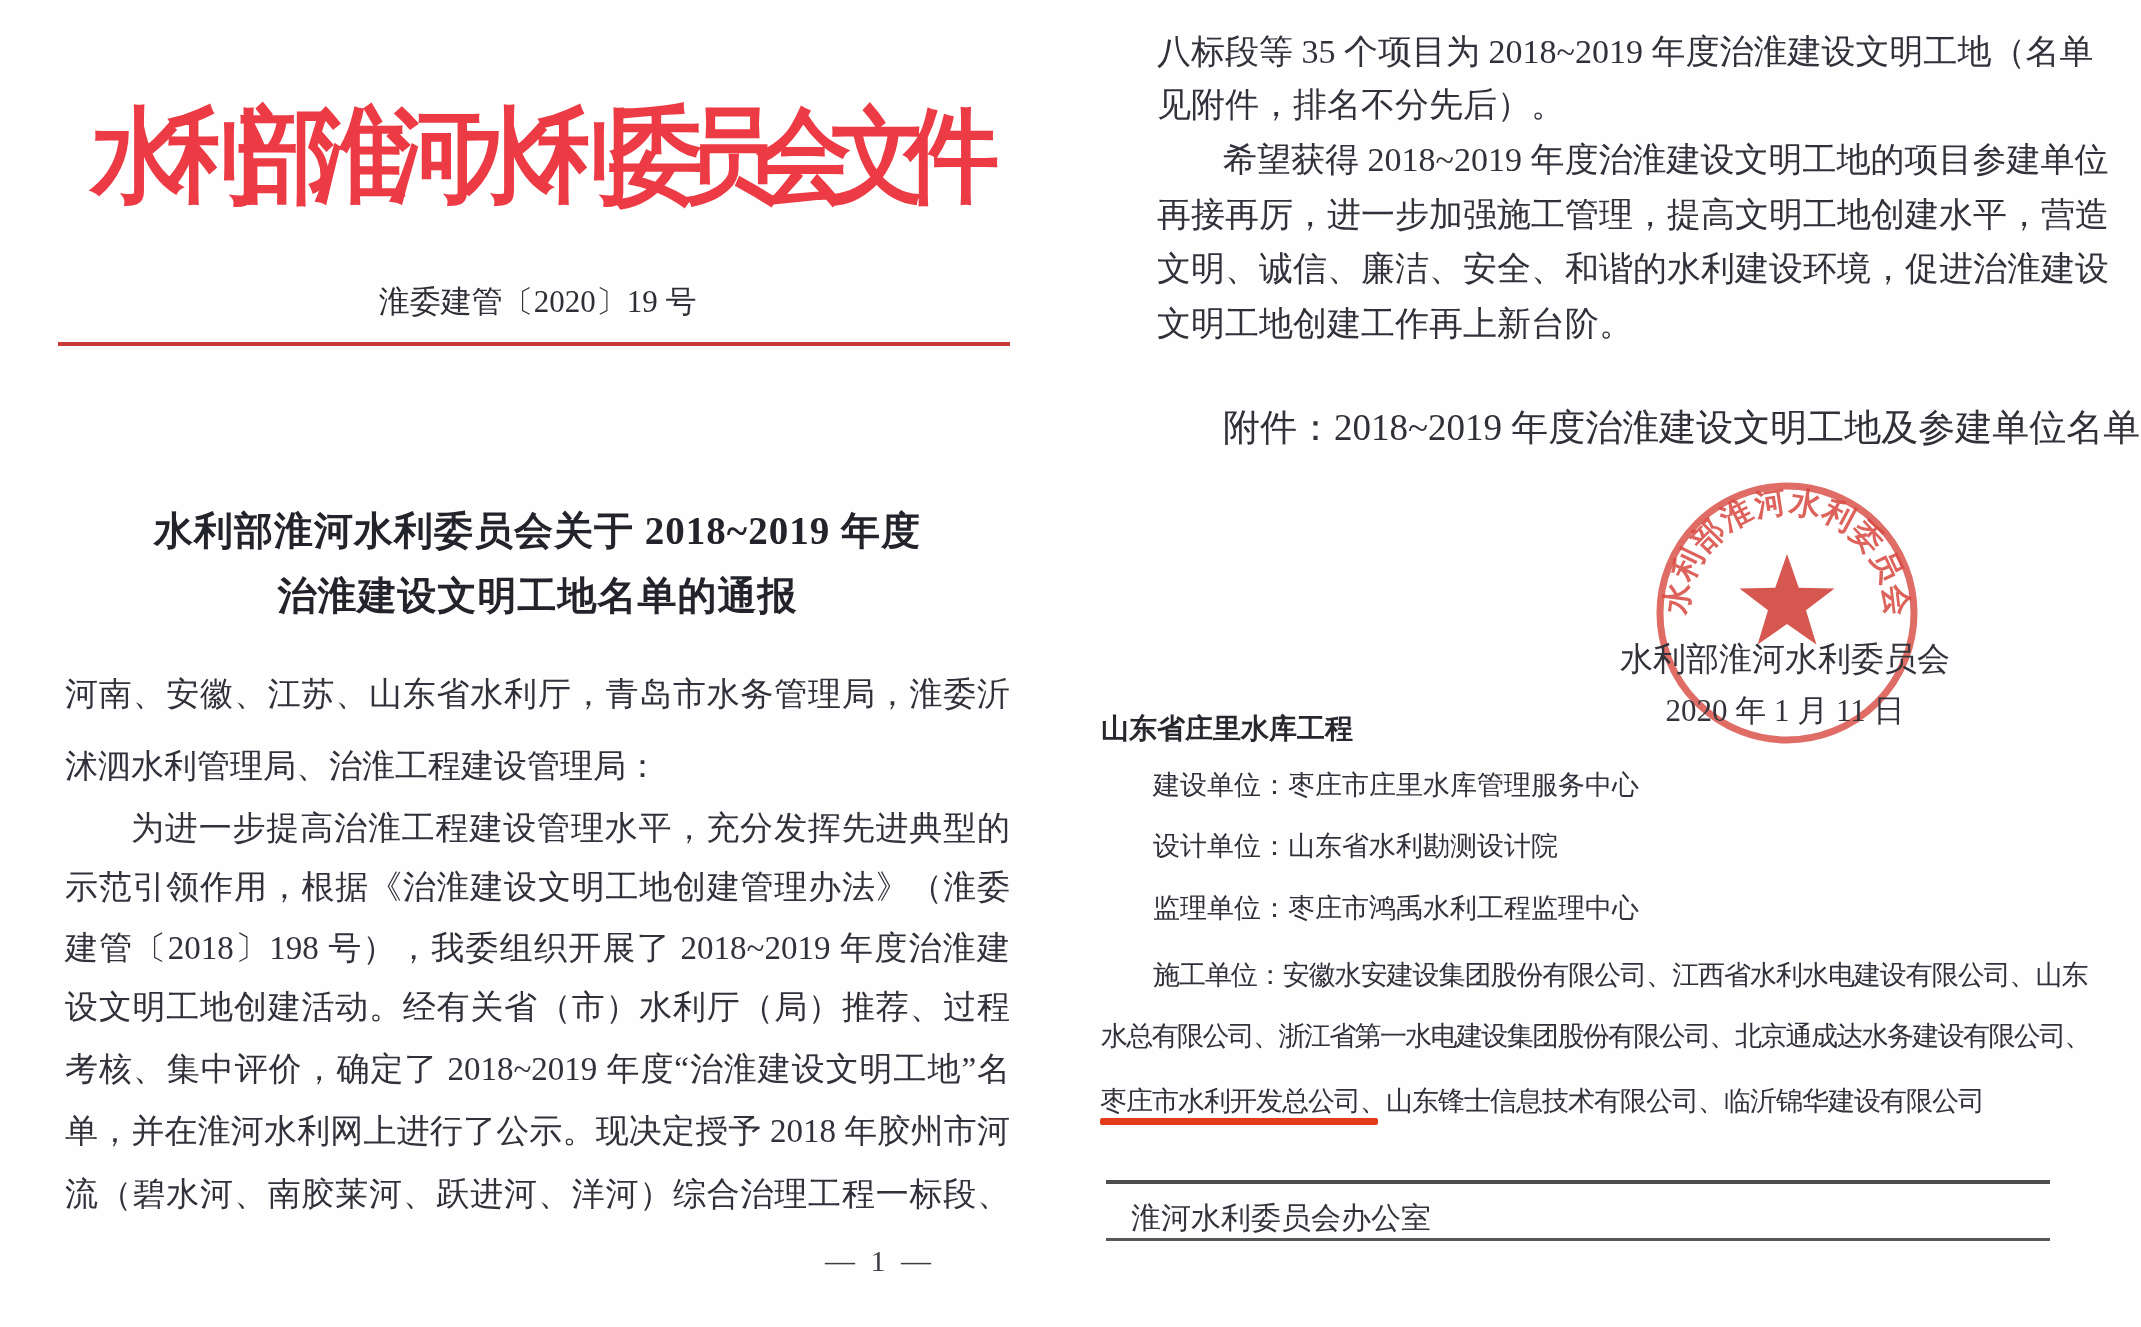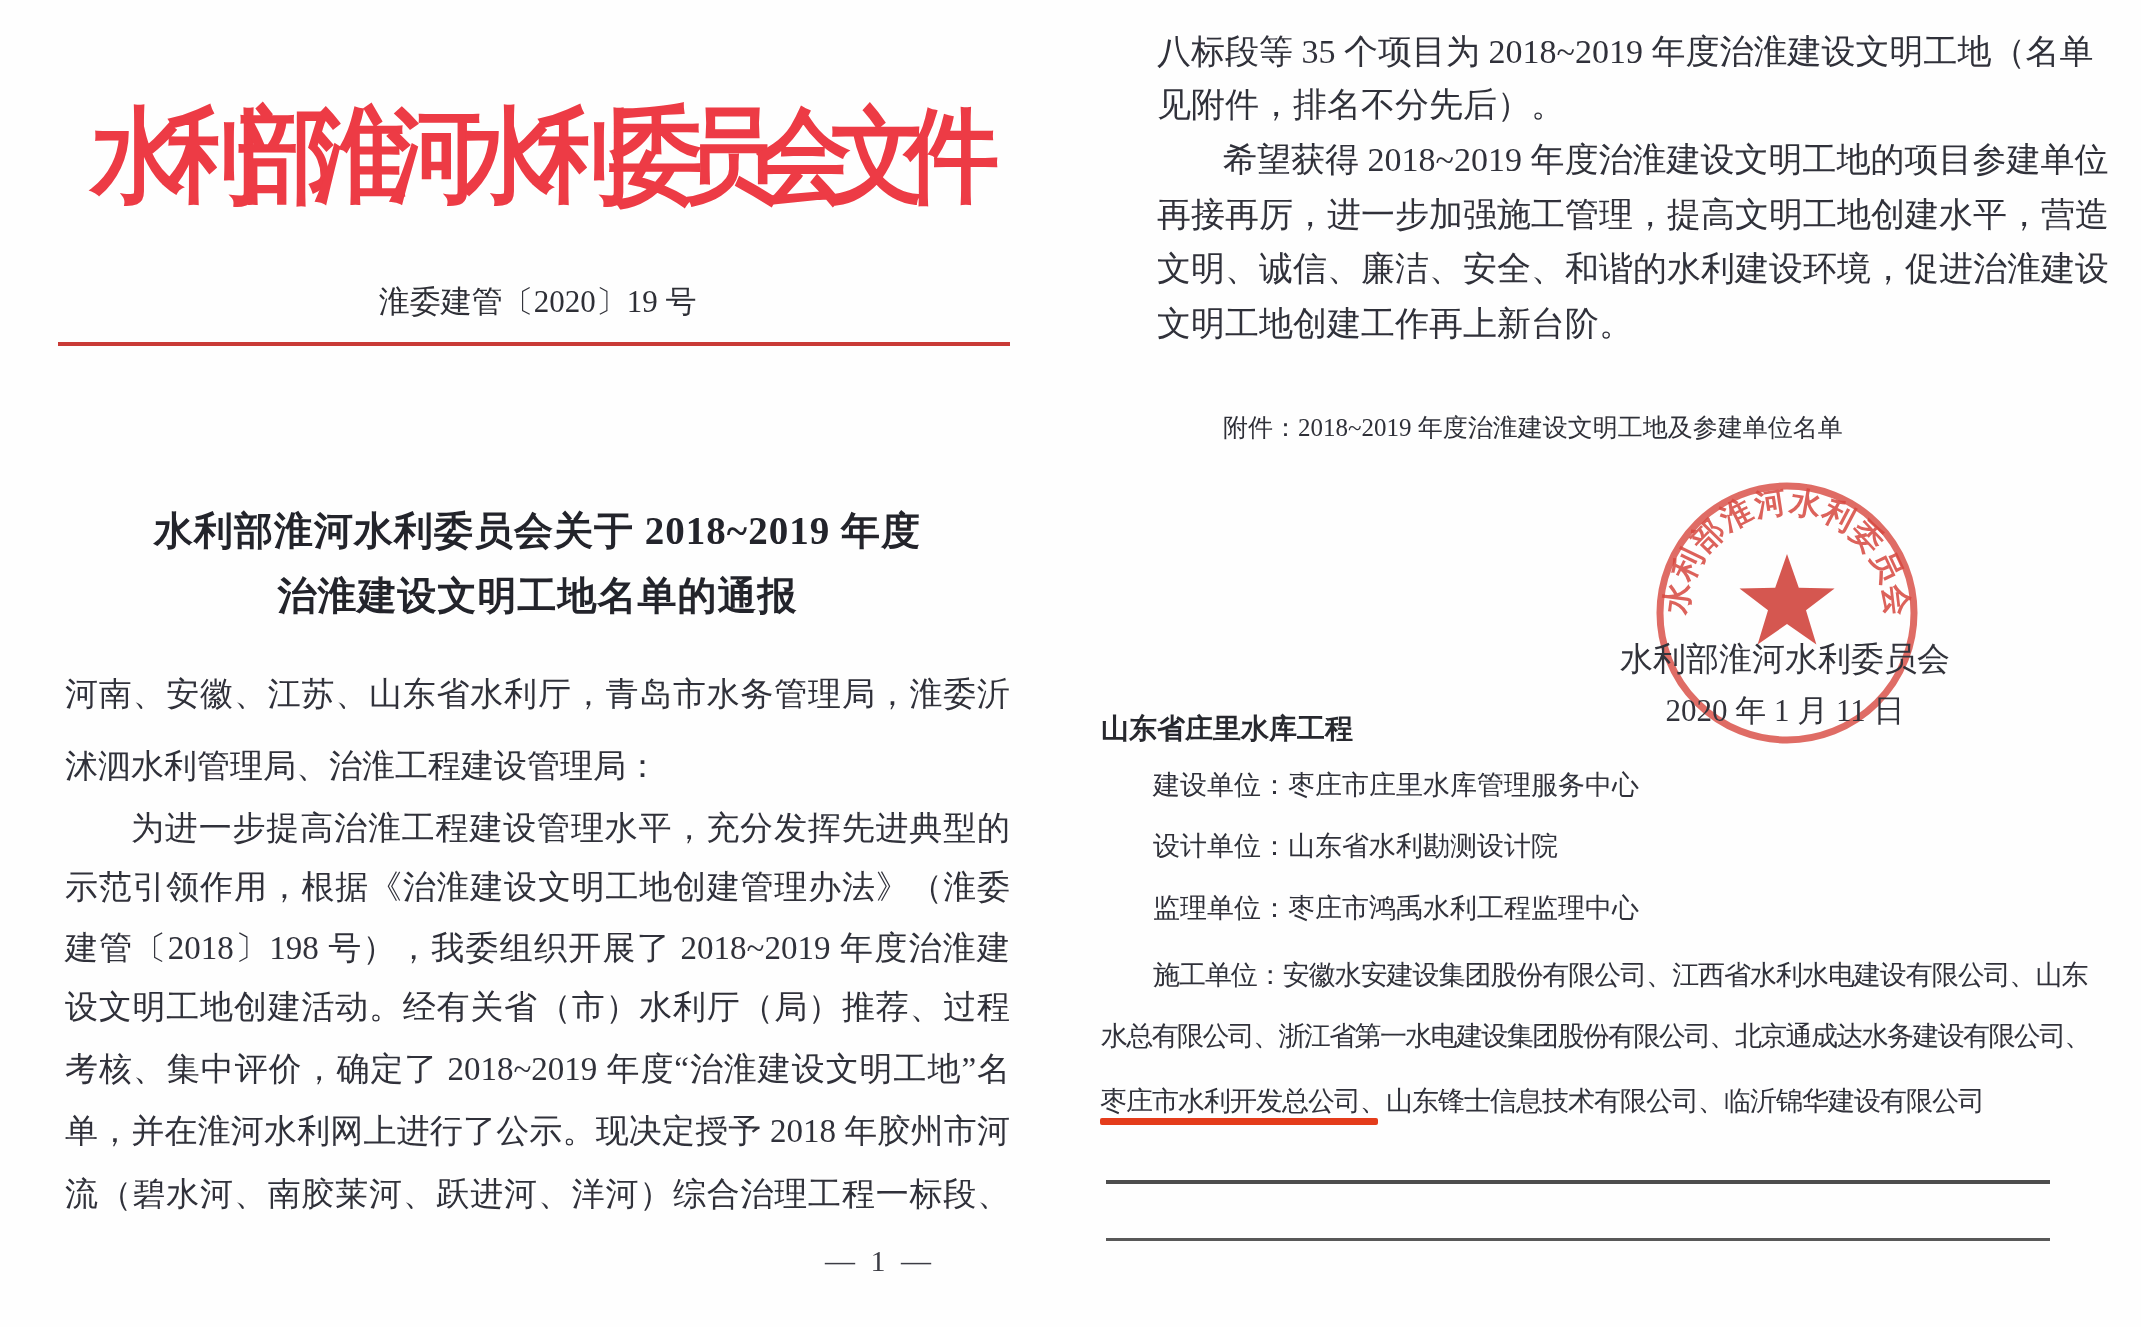--- a/index.html
+++ b/index.html
@@ -38,21 +38,21 @@
     text-align:center;font-size:30px;color:#3c3d45;letter-spacing:4px;
   }
   
   .rl{
     left:1157px;width:930px;height:46px;line-height:46px;font-size:34px;
     white-space:nowrap;color:#30313a;
   }
   .rind{padding-left:66px;width:864px;}
   .attach{
     top:407px;left:1223px;width:880px;height:42px;line-height:42px;
-    font-size:25px;color:#2f3038;white-space:nowrap;
+    font-size:37px;color:#2f3038;white-space:nowrap;
   }
   .seal-wrap{top:474px;left:1648px;width:280px;height:280px;}
   .sig{
     top:638px;left:1615px;width:340px;height:42px;line-height:42px;
     text-align:center;font-size:33px;color:#32333b;white-space:nowrap;z-index:5;
   }
   .sig-date{
     top:691px;left:1655px;width:260px;height:40px;line-height:40px;
     text-align:center;font-size:31px;color:#32333b;white-space:nowrap;z-index:5;
   }
@@ -133,14 +133,15 @@
 <div class="abs unit u1">设计单位：山东省水利勘测设计院</div>
 <div class="abs unit u2">监理单位：枣庄市鸿禹水利工程监理中心</div>
 <div class="abs unit u3">施工单位：安徽水安建设集团股份有限公司、江西省水利水电建设有限公司、山东</div>
 <div class="abs unit u4">水总有限公司、浙江省第一水电建设集团股份有限公司、北京通成达水务建设有限公司、</div>
 <div class="abs unit u5">枣庄市水利开发总公司、山东锋士信息技术有限公司、临沂锦华建设有限公司</div>
 
 <div class="abs red-underline"></div>
 
 <div class="abs f-rule-top"></div>
 <div class="abs f-row">
+  <span>淮河水利委员会办公室</span>
 </div>
 <div class="abs f-rule-bot"></div>
 
 </body></html>

